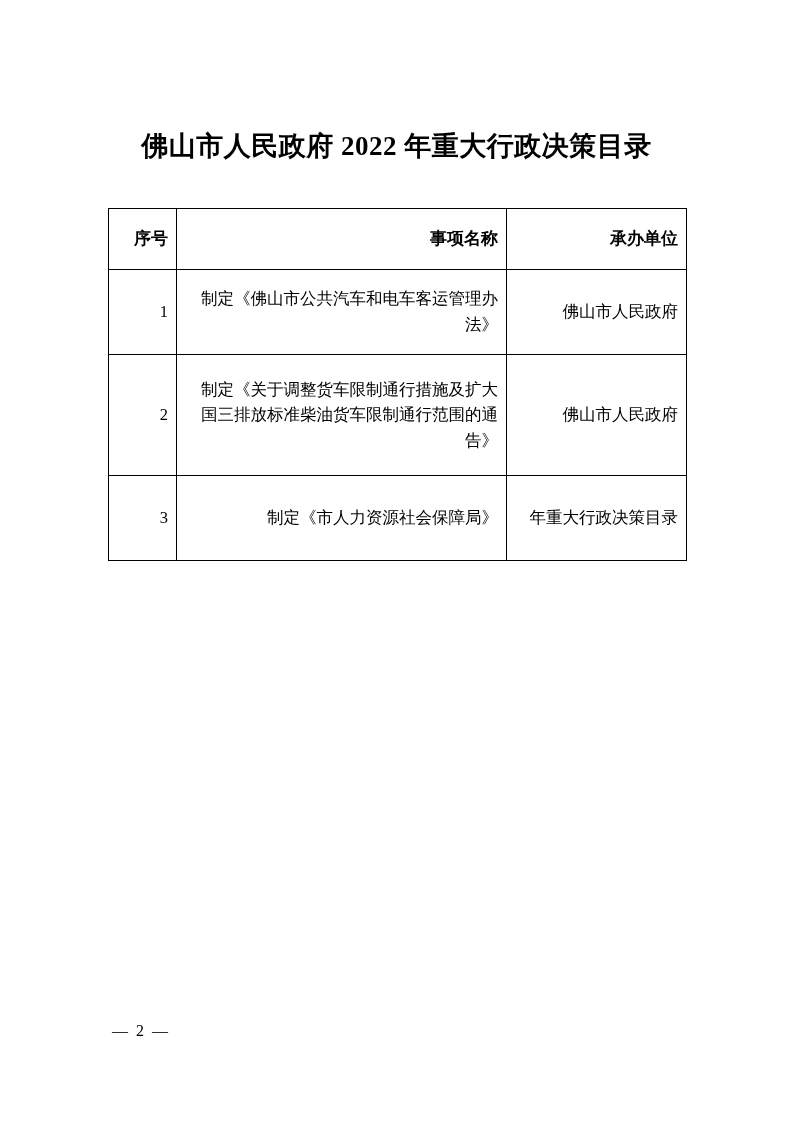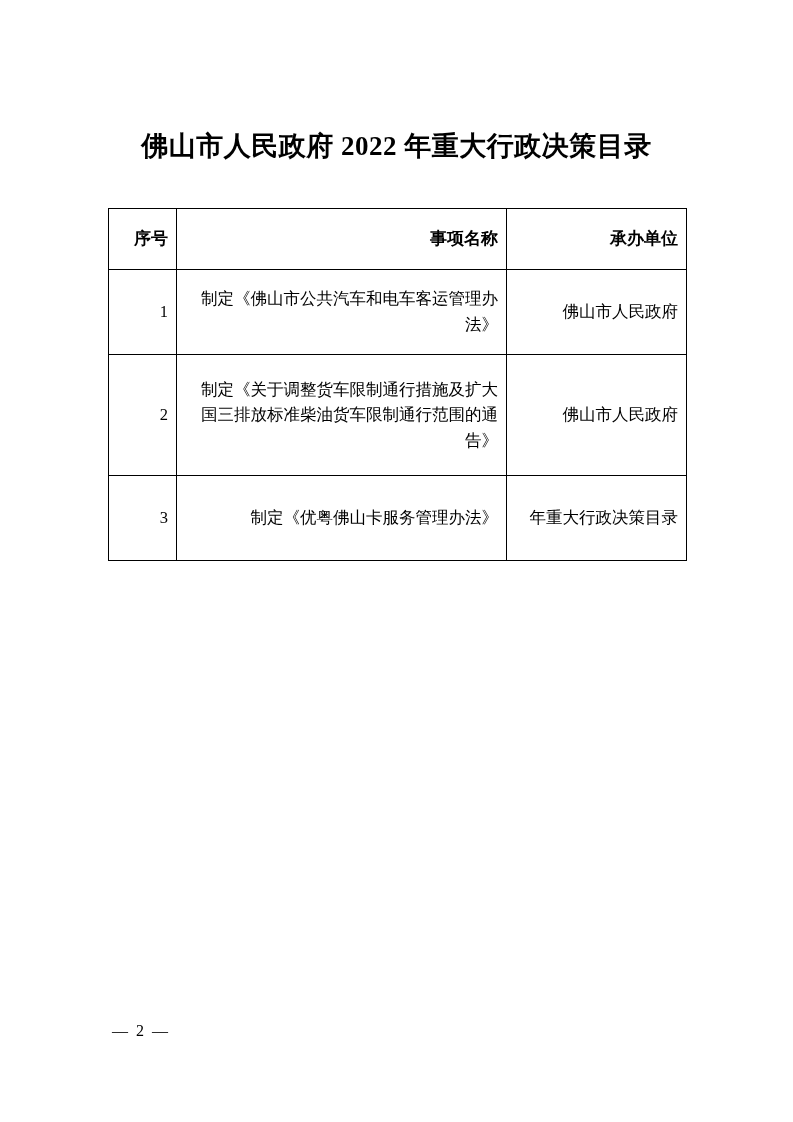--- a/index.html
+++ b/index.html
@@ -107,21 +107,21 @@
           <td class="cell-name">制定《佛山市公共汽车和电车客运管理办法》</td>
           <td>佛山市人民政府</td>
         </tr>
         <tr class="row-2">
           <td>2</td>
           <td class="cell-name">制定《关于调整货车限制通行措施及扩大国三排放标准柴油货车限制通行范围的通告》</td>
           <td>佛山市人民政府</td>
         </tr>
         <tr class="row-3">
           <td>3</td>
-          <td class="cell-name">制定《优粤佛山卡服务管理办法》</td>
+          <td class="cell-name">制定《市人力资源社会保障局》</td>
           <td>年重大行政决策目录</td>
         </tr>
       </tbody>
     </table>
   </div>
 
   <div class="page-number">— 2 —</div>
 
 </div>
 

